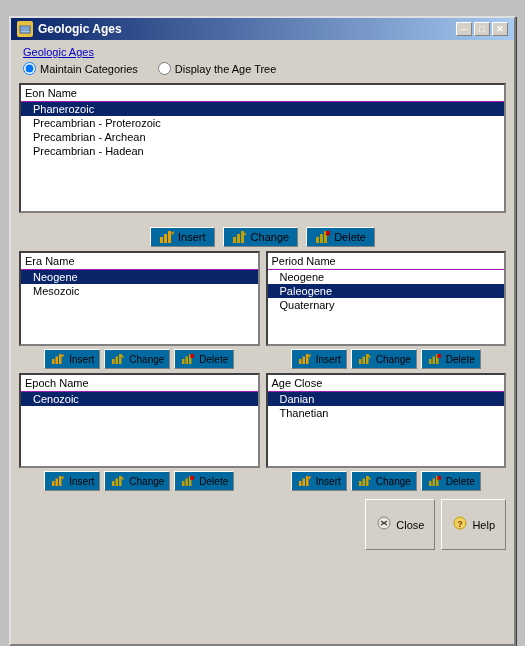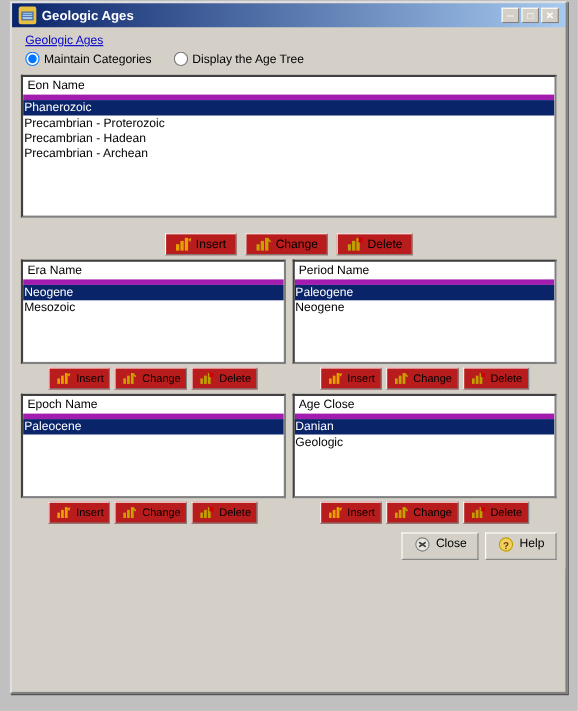--- a/index.html
+++ b/index.html
@@ -7,21 +7,21 @@
       width: 525px;
       height: 646px;
       background: #c0c0c0;
       font-family: 'Tahoma', 'Arial', sans-serif;
       font-size: 11px;
       overflow: hidden;
     }
     .window {
       width: 507px;
       height: 630px;
-      margin: 1px auto;
+      margin: 16px auto;
       background: #d4d0c8;
       border: 2px solid #808080;
       border-top-color: #dfdfdf;
       border-left-color: #dfdfdf;
       box-shadow: 1px 1px 0 #404040;
     }
     .titlebar {
       background: linear-gradient(to right, #0a246a, #a6caf0);
       color: white;
       font-weight: bold;
@@ -102,24 +102,24 @@
       border: 2px solid #808080;
       border-top-color: #404040;
       border-left-color: #404040;
       overflow-y: auto;
     }
     .listbox-label {
       font-size: 11px;
       padding: 2px 4px;
       color: #000;
       background: #fff;
-      border-bottom: 5px solid #a21caf;
+      border-bottom: 1px solid #a21caf;
     }
     .listbox-item {
-      padding: 1px 1px;
+      padding: 1px 12px;
       cursor: default;
       color: #000;
     }
     .listbox-item.selected {
       background: #0a246a;
       color: #fff;
     }
     .eon-panel {
       width: 100%;
       height: 140px;
@@ -132,21 +132,21 @@
       display: flex;
       align-items: center;
       justify-content: center;
       gap: 8px;
       margin: 4px 0;
     }
     .action-btn {
       display: flex;
       align-items: center;
       gap: 3px;
-      background: #b91c1c;
+      background: #0369a1;
       border: 1px solid #808080;
       border-top-color: #fff;
       border-left-color: #fff;
       padding: 2px 8px;
       cursor: pointer;
       font-size: 11px;
       min-width: 60px;
     }
     .btn-icon {
       width: 16px;
@@ -188,27 +188,27 @@
     }
     .footer-row {
       display: flex;
       align-items: center;
       justify-content: flex-end;
       gap: 6px;
       padding: 4px 0 2px 0;
     }
     .footer-btn {
       display: flex;
-      align-items: flex-start;
+      align-items: center;
       gap: 4px;
       background: #d4d0c8;
       border: 1px solid #808080;
       border-top-color: #fff;
       border-left-color: #fff;
-      padding: 3px 10px;
+      padding: 16px 10px;
       cursor: pointer;
       font-size: 11px;
     }
     
     .icon-insert {
       color: #ffa500;
       font-size: 12px;
     }
     .icon-change {
       color: #d4a000;
@@ -262,22 +262,22 @@
         <input type="radio" name="mode" style="">
         <span>Display the Age Tree</span>
       </label>
     </div>
 
     <div class="eon-panel">
       <div class="listbox-panel">
         <div class="listbox-label">Eon Name</div>
         <div class="listbox-item selected">Phanerozoic</div>
         <div class="listbox-item">Precambrian - Proterozoic</div>
+        <div class="listbox-item">Precambrian - Archean</div>
         <div class="listbox-item">Precambrian - Hadean</div>
-        <div class="listbox-item">Precambrian - Archean</div>
       </div>
     </div>
 
     <div class="btn-row">
       <button class="action-btn">
         <span class="btn-icon icon-insert">
           <svg width="14" height="12" viewBox="0 0 14 12">
               <rect x="0" y="6" width="3" height="6" fill="#e8a000"></rect>
               <rect x="4" y="3" width="3" height="9" fill="#e8a000"></rect>
               <rect x="8" y="0" width="3" height="12" fill="#e8a000"></rect>
@@ -353,22 +353,23 @@
                 </svg>
             </span>
             <span>Delete</span>
           </button>
         </div>
       </div>
 
       <div class="sub-panel">
         <div class="listbox-panel">
           <div class="listbox-label">Period Name</div>
+          <div class="listbox-item">Neogene</div>
           <div class="listbox-item selected">Paleogene</div>
-          <div class="listbox-item">Neogene</div>
+          <div class="listbox-item">Quaternary</div>
         </div>
         <div class="sub-btn-row">
           <button class="action-btn">
             <span class="btn-icon">
               <svg width="12" height="10" viewBox="0 0 12 10">
                   <rect x="0" y="5" width="2.5" height="5" fill="#e8a000"></rect>
                   <rect x="3.5" y="2.5" width="2.5" height="7.5" fill="#e8a000"></rect>
                   <rect x="7" y="0" width="2.5" height="10" fill="#e8a000"></rect>
                   <polygon points="9,1.5 12,0 11,3.5" fill="#e8a000"></polygon>
                 </svg>
@@ -400,21 +401,21 @@
           </button>
         </div>
       </div>
     </div>
 
     <div class="bottom-grid">
 
       <div class="sub-panel">
         <div class="listbox-panel">
           <div class="listbox-label">Epoch Name</div>
-          <div class="listbox-item selected">Paleocene</div>
+          <div class="listbox-item selected">Cenozoic</div>
         </div>
         <div class="sub-btn-row">
           <button class="action-btn">
             <span class="btn-icon">
               <svg width="12" height="10" viewBox="0 0 12 10">
                   <rect x="0" y="5" width="2.5" height="5" fill="#e8a000"></rect>
                   <rect x="3.5" y="2.5" width="2.5" height="7.5" fill="#e8a000"></rect>
                   <rect x="7" y="0" width="2.5" height="10" fill="#e8a000"></rect>
                   <polygon points="9,1.5 12,0 11,3.5" fill="#e8a000"></polygon>
                 </svg>
@@ -444,21 +445,21 @@
             </span>
             <span>Delete</span>
           </button>
         </div>
       </div>
 
       <div class="sub-panel">
         <div class="listbox-panel">
           <div class="listbox-label">Age Close</div>
           <div class="listbox-item selected">Danian</div>
-          <div class="listbox-item">Geologic</div>
+          <div class="listbox-item">Thanetian</div>
         </div>
         <div class="sub-btn-row">
           <button class="action-btn">
             <span class="btn-icon">
               <svg width="12" height="10" viewBox="0 0 12 10">
                   <rect x="0" y="5" width="2.5" height="5" fill="#e8a000"></rect>
                   <rect x="3.5" y="2.5" width="2.5" height="7.5" fill="#e8a000"></rect>
                   <rect x="7" y="0" width="2.5" height="10" fill="#e8a000"></rect>
                   <polygon points="9,1.5 12,0 11,3.5" fill="#e8a000"></polygon>
                 </svg>

